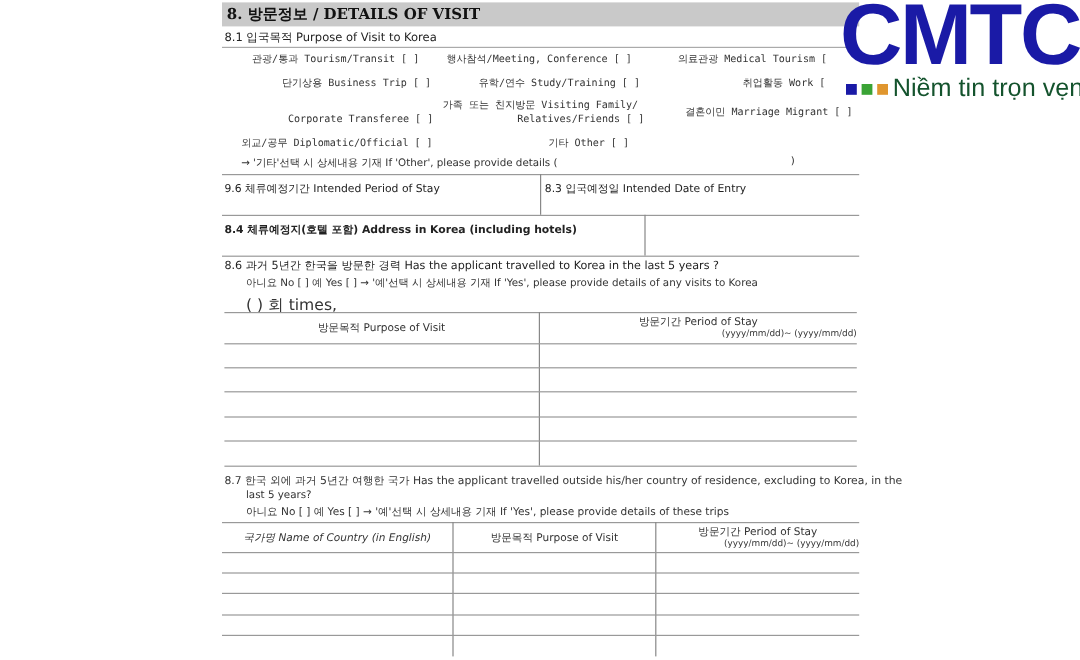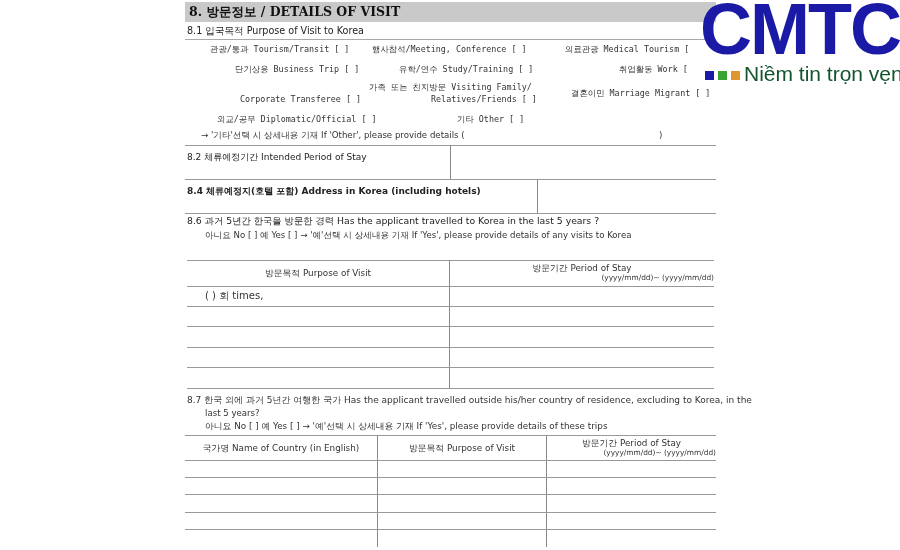--- a/index.html
+++ b/index.html
@@ -39,57 +39,58 @@
 
   <div class="t mono" style="left:50px;top:64px;">단기상용 Business Trip [   ]</div>
   <div class="t mono" style="left:214px;top:64px;">유학/연수 Study/Training [   ]</div>
   <div class="t mono" style="left:434px;top:64px;">취업활동 Work [</div>
 
   <div class="t mono" style="left:55px;top:94px;">Corporate Transferee [   ]</div>
   <div class="t mono" style="left:184px;top:82px;">가족 또는 친지방문  Visiting Family/</div>
   <div class="t mono" style="left:246px;top:94px;">Relatives/Friends  [   ]</div>
   <div class="t mono" style="left:386px;top:88px;">결혼이민 Marriage Migrant [   ]</div>
 
-  <div class="t mono" style="left:16px;top:114px;margin-left:16px;">외교/공무 Diplomatic/Official [   ]</div>
+  <div class="t mono" style="left:16px;top:114px;">외교/공무 Diplomatic/Official [   ]</div>
   <div class="t mono" style="left:272px;top:114px;">기타 Other [   ]</div>
 
   <div class="t" style="left:16px;top:130px;font-size:8.6px;">→ '기타'선택 시 상세내용 기재 If 'Other', please provide details (</div>
   <div class="t" style="left:474px;top:130px;font-size:8.6px;">)</div>
   <div class="hl" style="left:0;top:145px;width:531px;"></div>
 
-  <div class="t sec" style="left:2px;top:151px;font-size:9px;">8.2 체류예정기간 Intended Period of Stay</div>
+  <div class="t sec" style="left:2px;top:151px;font-size:9px;">9.6 체류예정기간 Intended Period of Stay</div>
   <div class="vl" style="left:265px;top:145px;height:34px;"></div>
+  <div class="t sec" style="left:269px;top:151px;font-size:9px;">8.3 입국예정일 Intended Date of Entry</div>
   <div class="hl" style="left:0;top:179px;width:531px;"></div>
 
   <div class="t sec" style="left:2px;top:185px;font-size:9px;font-weight:bold;">8.4 체류예정지(호텔 포함) Address in Korea (including hotels)</div>
   <div class="vl" style="left:352px;top:179px;height:34px;"></div>
   <div class="hl" style="left:0;top:213px;width:531px;"></div>
 
   <div class="t sec" style="left:2px;top:215px;font-size:9.3px;">8.6 과거 5년간 한국을 방문한 경력  Has the applicant travelled to Korea in the last 5 years ?</div>
   <div class="t" style="left:20px;top:230px;font-size:8.6px;">아니요 No [   ]   예 Yes [   ]  → '예'선택 시 상세내용 기재 If 'Yes', please provide details of any visits to Korea</div>
-  <div class="t" style="left:20px;top:245px;font-size:10px;margin-top:44px;">(      ) 회 times,</div>
+  <div class="t" style="left:20px;top:245px;font-size:13px;">(      ) 회 times,</div>
   <div class="hl" style="left:2px;top:260px;width:527px;"></div>
   <div class="vl" style="left:264px;top:260px;height:128px;"></div>
   <div class="t ctr" style="left:2px;top:268px;width:262px;font-size:8.8px;">방문목적 Purpose of Visit</div>
   <div class="t ctr" style="left:265px;top:263px;width:264px;font-size:8.8px;">방문기간 Period of Stay</div>
   <div class="t ctr small" style="left:265px;top:273px;width:264px;">(yyyy/mm/dd)~ (yyyy/mm/dd)</div>
   <div class="hl" style="left:2px;top:286px;width:527px;"></div>
   <div class="hl" style="left:2px;top:306px;width:527px;"></div>
   <div class="hl" style="left:2px;top:326px;width:527px;"></div>
   <div class="hl" style="left:2px;top:347px;width:527px;"></div>
   <div class="hl" style="left:2px;top:367px;width:527px;"></div>
   <div class="hl" style="left:2px;top:388px;width:527px;"></div>
 
   <div class="t" style="left:2px;top:394px;font-size:9px;">8.7 한국 외에 과거 5년간 여행한 국가 Has the applicant travelled outside his/her country of residence, excluding to Korea, in the</div>
   <div class="t" style="left:20px;top:408px;font-size:8.6px;">last 5 years?</div>
   <div class="t" style="left:20px;top:421px;font-size:8.8px;">아니요 No [   ]   예 Yes [   ]   → '예'선택 시 상세내용 기재 If 'Yes', please provide details of these trips</div>
   <div class="hl" style="left:0;top:435px;width:531px;"></div>
   <div class="vl" style="left:192px;top:435px;height:112px;"></div>
   <div class="vl" style="left:361px;top:435px;height:112px;"></div>
-  <div class="t ctr" style="left:0;top:443px;width:192px;font-size:8.8px;">국가명 Name of Country (in English)</div>
+  <div class="t ctr" style="left:0;top:443px;width:192px;font-size:8.8px;font-style:italic;">국가명 Name of Country (in English)</div>
   <div class="t ctr" style="left:193px;top:443px;width:168px;font-size:8.8px;">방문목적 Purpose of Visit</div>
   <div class="t ctr" style="left:362px;top:438px;width:169px;font-size:8.8px;">방문기간 Period of Stay</div>
   <div class="t ctr small" style="left:362px;top:448px;width:169px;">(yyyy/mm/dd)~ (yyyy/mm/dd)</div>
   <div class="hl" style="left:0;top:460px;width:531px;"></div>
   <div class="hl" style="left:0;top:477px;width:531px;"></div>
   <div class="hl" style="left:0;top:494px;width:531px;"></div>
   <div class="hl" style="left:0;top:512px;width:531px;"></div>
   <div class="hl" style="left:0;top:529px;width:531px;"></div>
 </div>
 

